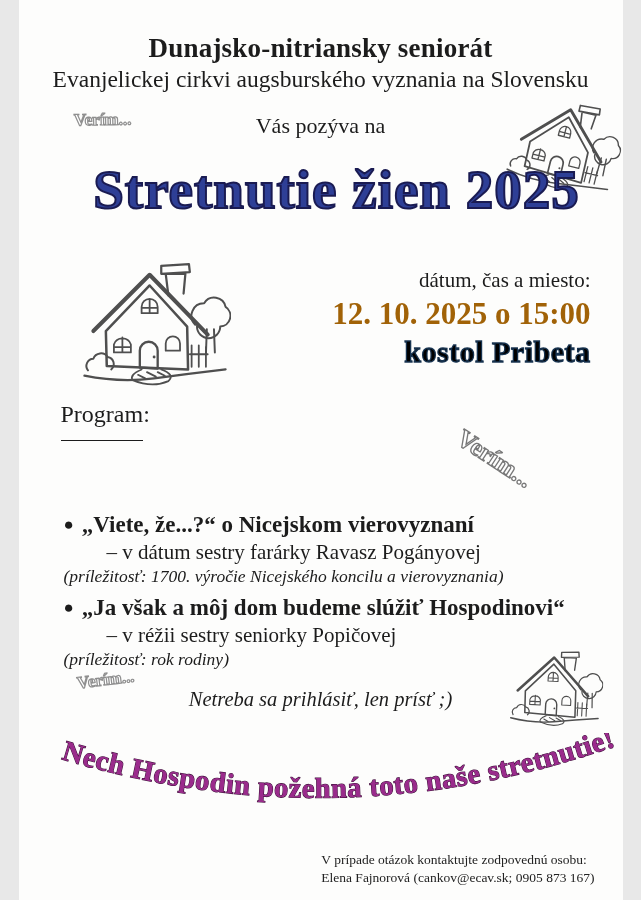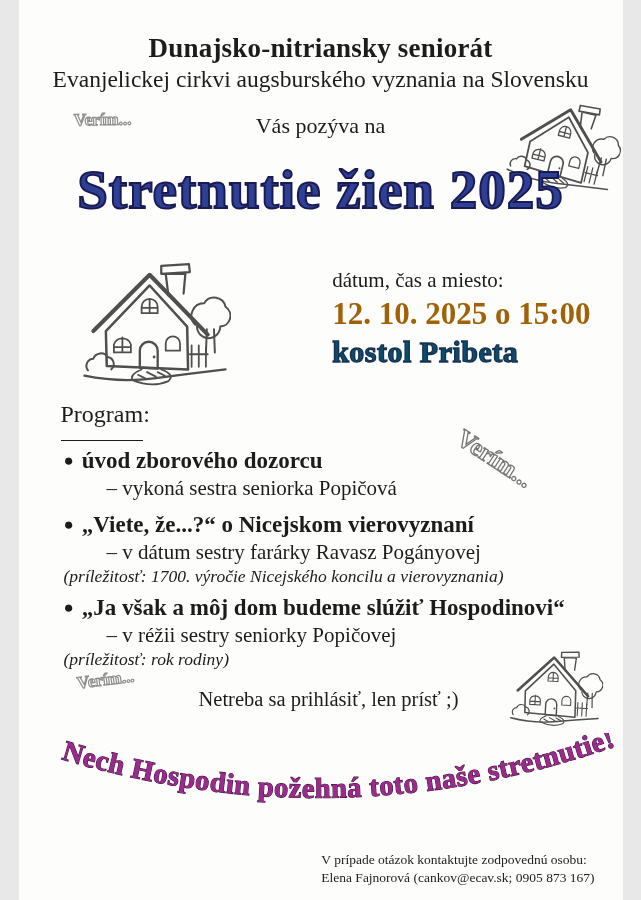--- a/index.html
+++ b/index.html
@@ -26,49 +26,49 @@
     -webkit-text-stroke:1.2px #8f8f8f;
     text-shadow:0 0 1px rgba(130,130,130,.4);
     white-space:nowrap;
   }
   .verim-tl{top:110px;left:55px;font-size:17px;transform:rotate(-1deg);}
   .verim-mr{top:424px;left:448px;font-size:25px;transform:rotate(33deg);transform-origin:left top;-webkit-text-stroke:1.3px #777;}
   .verim-bl{top:670px;left:58px;font-size:17px;transform:rotate(-7deg);}
 
   
   .title{
-    top:158px;left:0;width:100%;text-align:center;
+    top:158px;left:16px;width:100%;text-align:center;
     font-size:55px;font-weight:bold;letter-spacing:1px;
     color:#2e3f96;
     -webkit-text-stroke:2px #1a1b52;
     line-height:64px;
   }
 
   
-  .event{top:268px;right:32px;text-align:left;}
+  .event{top:268px;right:32px;text-align:right;}
   .event-label{font-size:21px;}
   .event-datetime{font-size:31px;font-weight:bold;margin-top:3px;color:#a16207;}
   .event-location{
     font-size:30px;font-weight:bold;margin-top:3px;
-    color:#0c4a6e;
+    color:#000000;
     -webkit-text-stroke:1.3px #16324f;
     letter-spacing:.5px;
   }
 
   
   .program-heading{top:401px;left:42px;font-size:24px;}
   .program-heading .u{border-bottom:1.5px solid #1c1c1c;padding-bottom:13px;}
   .program-item{left:45px;width:575px;}
   .pi-0{top:447px;} .pi-1{top:511px;} .pi-2{top:594px;}
   .pi-title{font-size:23px;font-weight:bold;line-height:28px;}
   .pi-title .bullet{font-size:17px;vertical-align:2px;margin-right:8px;}
   .pi-detail{font-size:21px;line-height:26px;margin-left:43px;}
   .pi-note{font-size:17.5px;line-height:23px;font-style:italic;}
 
-  .note-line{top:688px;left:8px;width:100%;text-align:center;font-size:20.5px;}
+  .note-line{top:688px;left:0;width:100%;text-align:center;font-size:20.5px;font-style:italic;}
 
   
   .house{stroke:#4f4f4f;}
   .house-left{top:256px;left:60px;width:152px;height:134px;}
   .house-tr{top:96px;right:2px;width:110px;height:97px;transform:rotate(14deg);}
   .house-br{top:646px;right:20px;width:94px;height:83px;transform:rotate(3deg);}
 
   
   .blessing-svg{top:733px;left:28px;}
   .blessing-text{
@@ -134,24 +134,20 @@
     <div class="event-datetime">12. 10. 2025 o 15:00</div>
     <div class="event-location">kostol Pribeta</div>
   </div>
 
   <div class="abs program-heading">
     <span class="u">Program</span><span>:</span>
   </div>
 
   <div class="abs verim verim-mr">Verím...</div>
 
-  <div class="abs program-item pi-0">
-    <div class="pi-title"><span class="bullet">●</span><span>úvod zborového dozorcu</span></div>
-    <div class="pi-detail">– vykoná sestra seniorka Popičová</div>
-  </div>
 
   <div class="abs program-item pi-1">
     <div class="pi-title"><span class="bullet">●</span><span>„Viete, že...?“ o Nicejskom vierovyznaní</span></div>
     <div class="pi-detail">– v dátum sestry farárky Ravasz Pogányovej</div>
     <div class="pi-note">(príležitosť: 1700. výročie Nicejského koncilu a vierovyznania)</div>
   </div>
 
   <div class="abs program-item pi-2">
     <div class="pi-title"><span class="bullet">●</span><span>„Ja však a môj dom budeme slúžiť Hospodinovi“</span></div>
     <div class="pi-detail">– v réžii sestry seniorky Popičovej</div>

